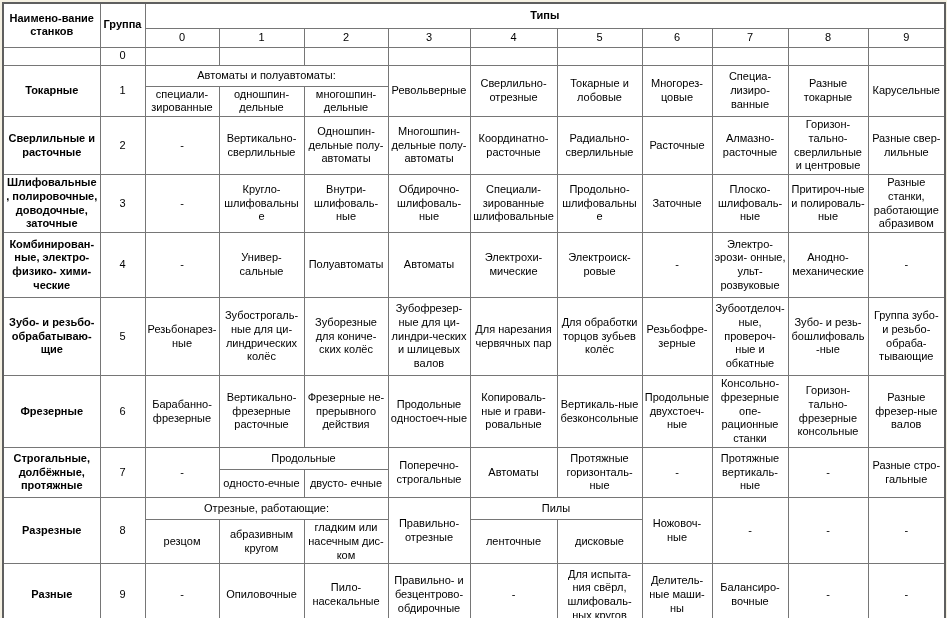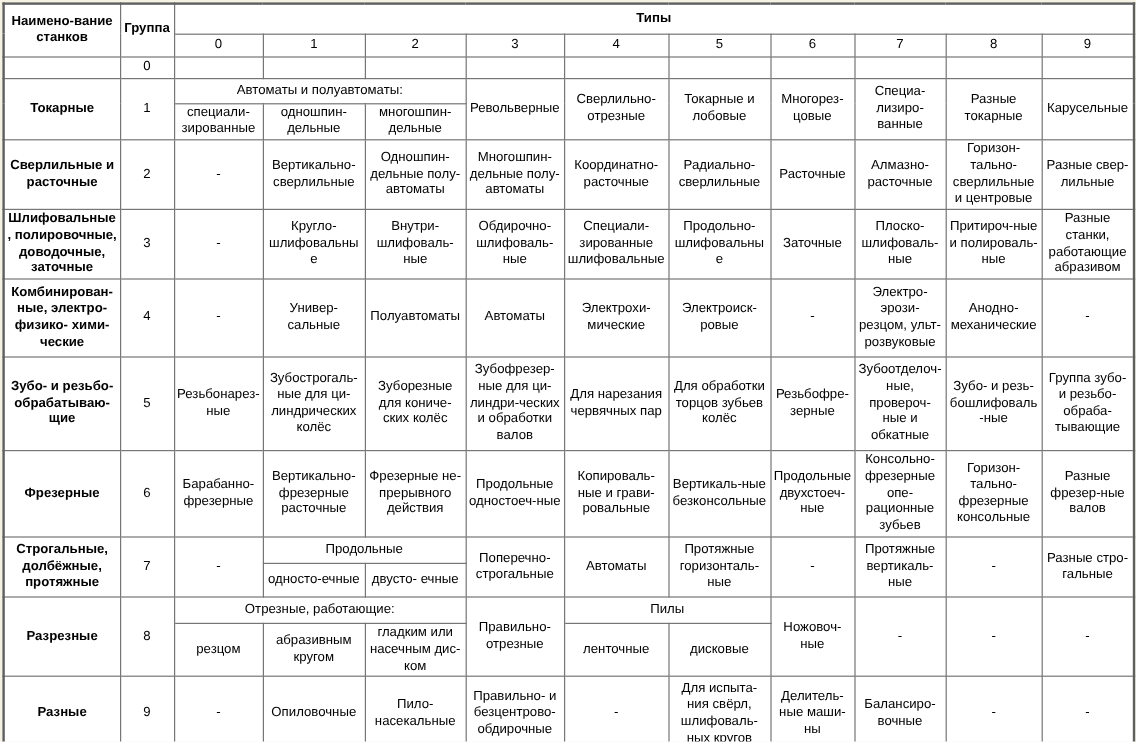--- a/index.html
+++ b/index.html
@@ -129,49 +129,49 @@
       <tr style="height: 65px; padding-left: 12px;">
         <td class="bold">Комбинирован-ные, электро-физико- хими-ческие</td>
         <td>4</td>
         <td>-</td>
         <td>Универ-сальные</td>
         <td>Полуавтоматы</td>
         <td>Автоматы</td>
         <td>Электрохи-мические</td>
         <td>Электроиск-ровые</td>
         <td>-</td>
-        <td>Электро-эрози- резцом, ульт-розвуковые</td>
+        <td>Электро-эрози- онные, ульт-розвуковые</td>
         <td>Анодно-механические</td>
         <td>-</td>
       </tr>
       <tr style="height: 78px;">
         <td class="bold">Зубо- и резьбо-обрабатываю-щие</td>
         <td>5</td>
         <td>Резьбонарез-ные</td>
         <td>Зубострогаль-ные для ци-линдрических колёс</td>
         <td>Зуборезные для кониче-ских колёс</td>
-        <td>Зубофрезер-ные для ци-линдри-ческих и обработки валов</td>
+        <td>Зубофрезер-ные для ци-линдри-ческих и шлицевых валов</td>
         <td>Для нарезания червячных пар</td>
         <td>Для обработки торцов зубьев колёс</td>
         <td>Резьбофре-зерные</td>
         <td>Зубоотделоч-ные, провероч-ные и обкатные</td>
         <td>Зубо- и резь-бошлифоваль-ные</td>
         <td>Группа зубо- и резьбо-обраба-тывающие</td>
       </tr>
       <tr style="height: 72px;">
         <td class="bold">Фрезерные</td>
         <td>6</td>
         <td>Барабанно-фрезерные</td>
         <td>Вертикально-фрезерные расточные</td>
         <td>Фрезерные не-прерывного действия</td>
         <td>Продольные одностоеч-ные</td>
         <td>Копироваль-ные и грави-ровальные</td>
         <td>Вертикаль-ные безконсольные</td>
         <td>Продольные двухстоеч-ные</td>
-        <td>Консольно-фрезерные опе-рационные зубьев</td>
+        <td>Консольно-фрезерные опе-рационные станки</td>
         <td>Горизон-тально-фрезерные консольные</td>
         <td>Разные фрезер-ные валов</td>
       </tr>
       <tr style="height: 22px; margin-left: 35px;">
         <td rowspan="2" class="bold">Строгальные, долбёжные, протяжные</td>
         <td rowspan="2">7</td>
         <td rowspan="2">-</td>
         <td colspan="2">Продольные</td>
         <td rowspan="2">Поперечно-строгальные</td>
         <td rowspan="2">Автоматы</td>

